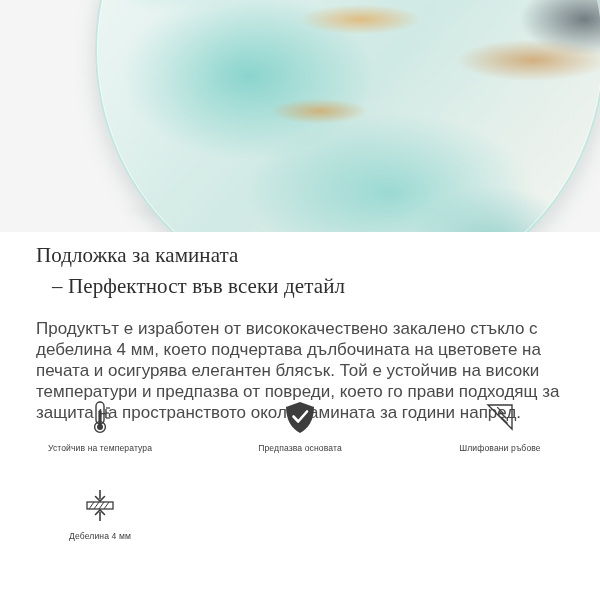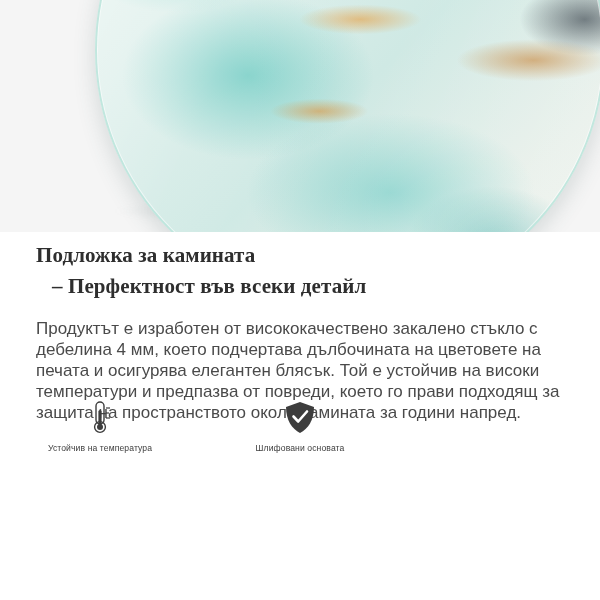--- a/index.html
+++ b/index.html
@@ -98,21 +98,21 @@
     width: 600px;
     padding: 0 36px;
   }
   .headline {
     font-family: "Liberation Serif", serif;
     font-size: 21px;
     line-height: 31px;
     color: #2e2e2e;
     margin: 0;
     padding-top: 8px;
-    font-weight: 700;
+    font-weight: 400;
     letter-spacing: 0.1px;
   }
   .headline .line2 { display: block; margin-left: 16px; }
 
   .body-copy {
     margin: 16px 0 0 0;
     font-size: 17px;
     line-height: 21px;
     color: #4a4a4a;
     max-width: 540px;
@@ -192,20 +192,47 @@
     </div>
 
 
     <div class="feature">
       <div class="feature-icon">
         <svg width="36" height="40" viewBox="0 0 36 40">
           <path d="M18 4 L32 9 C32 22 26 31 18 35 C10 31 4 22 4 9 Z" fill="#3d3d3d"></path>
           <path d="M11.5 18.5 L16.2 23.5 L25 13.5" fill="none" stroke="#ffffff" stroke-width="2.6" stroke-linecap="round" stroke-linejoin="round"></path>
         </svg>
       </div>
-      <div class="feature-label">Шлифовани основата</div>
-    </div>
-
-
-
+      <div class="feature-label">Предпазва основата</div>
+    </div>
+
+
+    <div class="feature">
+      <div class="feature-icon">
+        <svg width="36" height="38" viewBox="0 0 36 38">
+          <path d="M6 6 L30 6 L30 30 Z" fill="none" stroke="#3d3d3d" stroke-width="1.4"></path>
+          <line x1="14" y1="11" x2="23" y2="11" stroke="#3d3d3d" stroke-width="1.2" transform="rotate(45 18 11)"></line>
+          <line x1="16" y1="16" x2="26" y2="16" stroke="#3d3d3d" stroke-width="1.2" transform="rotate(45 21 16)"></line>
+          <line x1="18" y1="21" x2="27" y2="21" stroke="#3d3d3d" stroke-width="1.2" transform="rotate(45 22 21)"></line>
+        </svg>
+      </div>
+      <div class="feature-label">Шлифовани ръбове</div>
+    </div>
+
+    <div class="feature">
+      <div class="feature-icon">
+        <svg width="36" height="40" viewBox="0 0 36 40">
+          <line x1="18" y1="4" x2="18" y2="13" stroke="#3d3d3d" stroke-width="1.6"></line>
+          <path d="M13.5 10.5 L18 15 L22.5 10.5" fill="none" stroke="#3d3d3d" stroke-width="1.6" stroke-linecap="round"></path>
+          <rect x="5" y="16" width="26" height="7" fill="none" stroke="#3d3d3d" stroke-width="1.3"></rect>
+          <line x1="7" y1="23" x2="12" y2="16" stroke="#3d3d3d" stroke-width="1"></line>
+          <line x1="12" y1="23" x2="17" y2="16" stroke="#3d3d3d" stroke-width="1"></line>
+          <line x1="17" y1="23" x2="22" y2="16" stroke="#3d3d3d" stroke-width="1"></line>
+          <line x1="22" y1="23" x2="27" y2="16" stroke="#3d3d3d" stroke-width="1"></line>
+          <line x1="18" y1="35" x2="18" y2="26" stroke="#3d3d3d" stroke-width="1.6"></line>
+          <path d="M13.5 28.5 L18 24 L22.5 28.5" fill="none" stroke="#3d3d3d" stroke-width="1.6" stroke-linecap="round"></path>
+        </svg>
+      </div>
+      <div class="feature-label">Дебелина 4 мм</div>
+    </div>
 
   </div>
 </div>
 
 </body></html>

